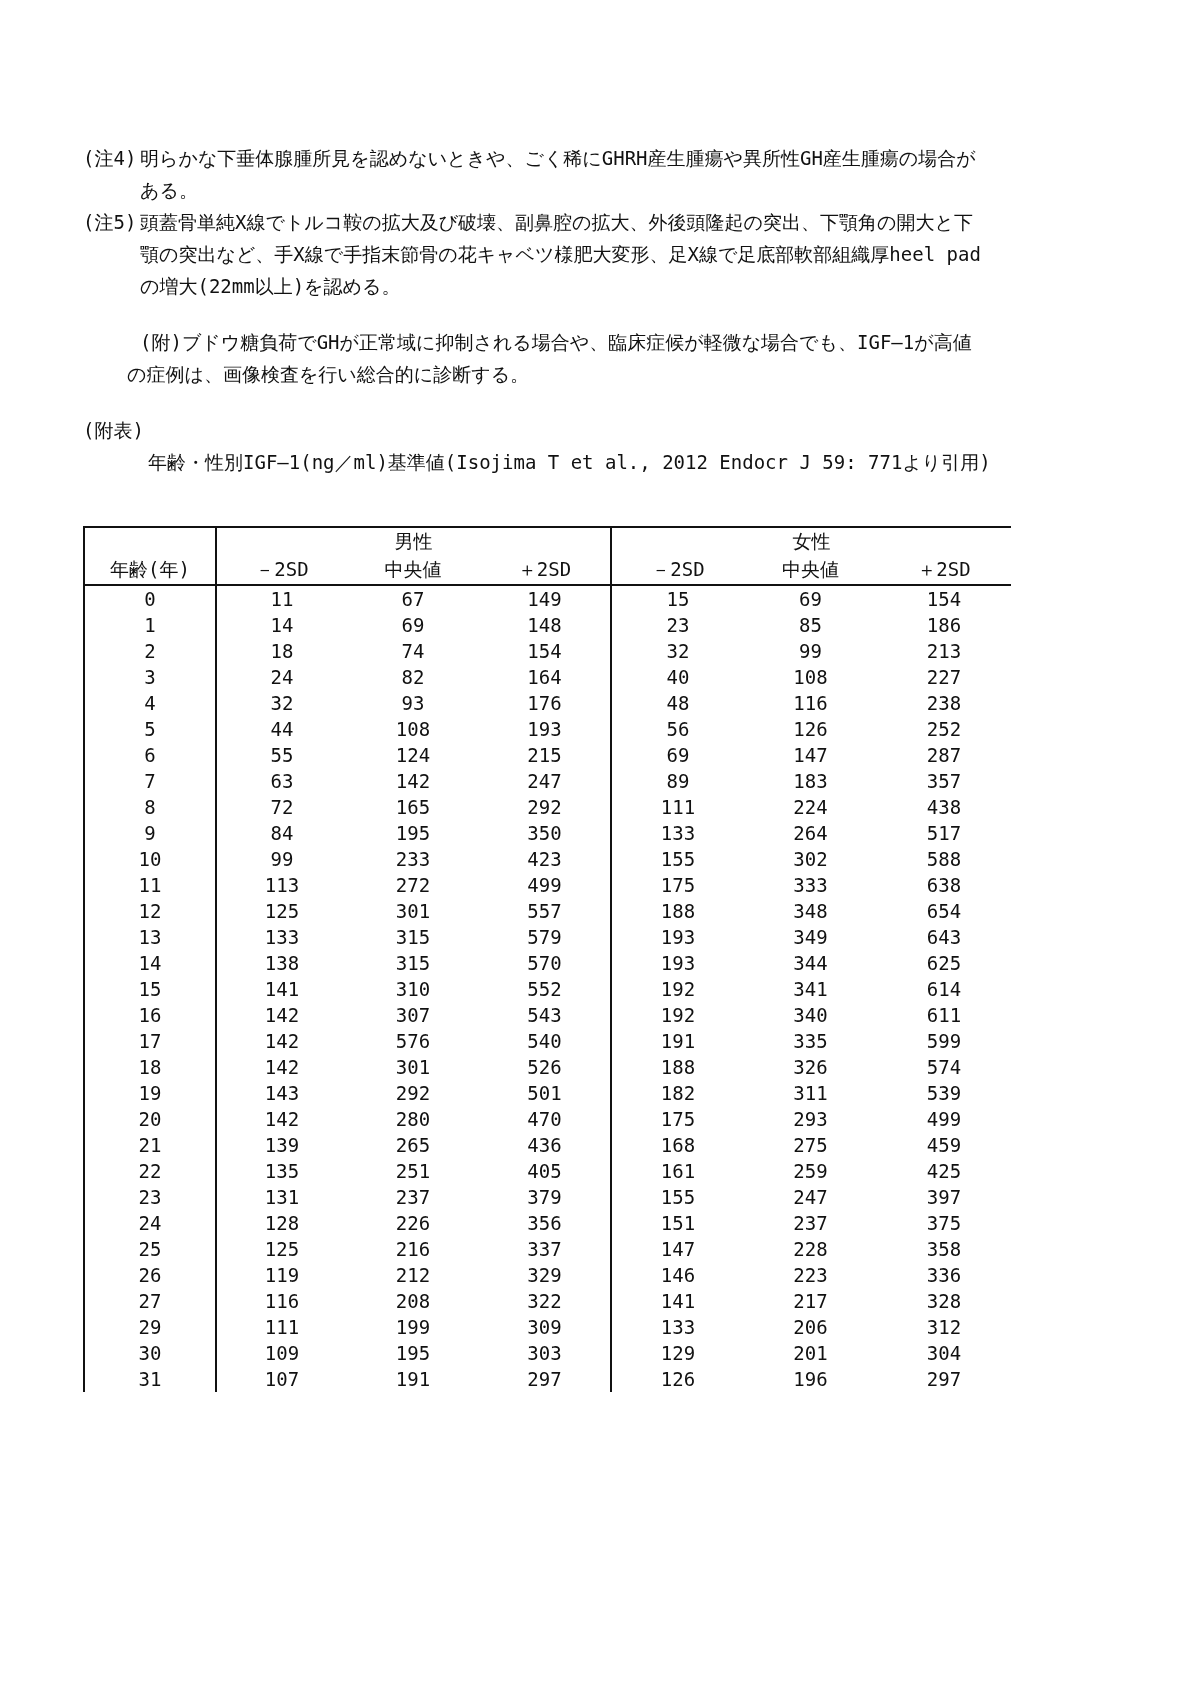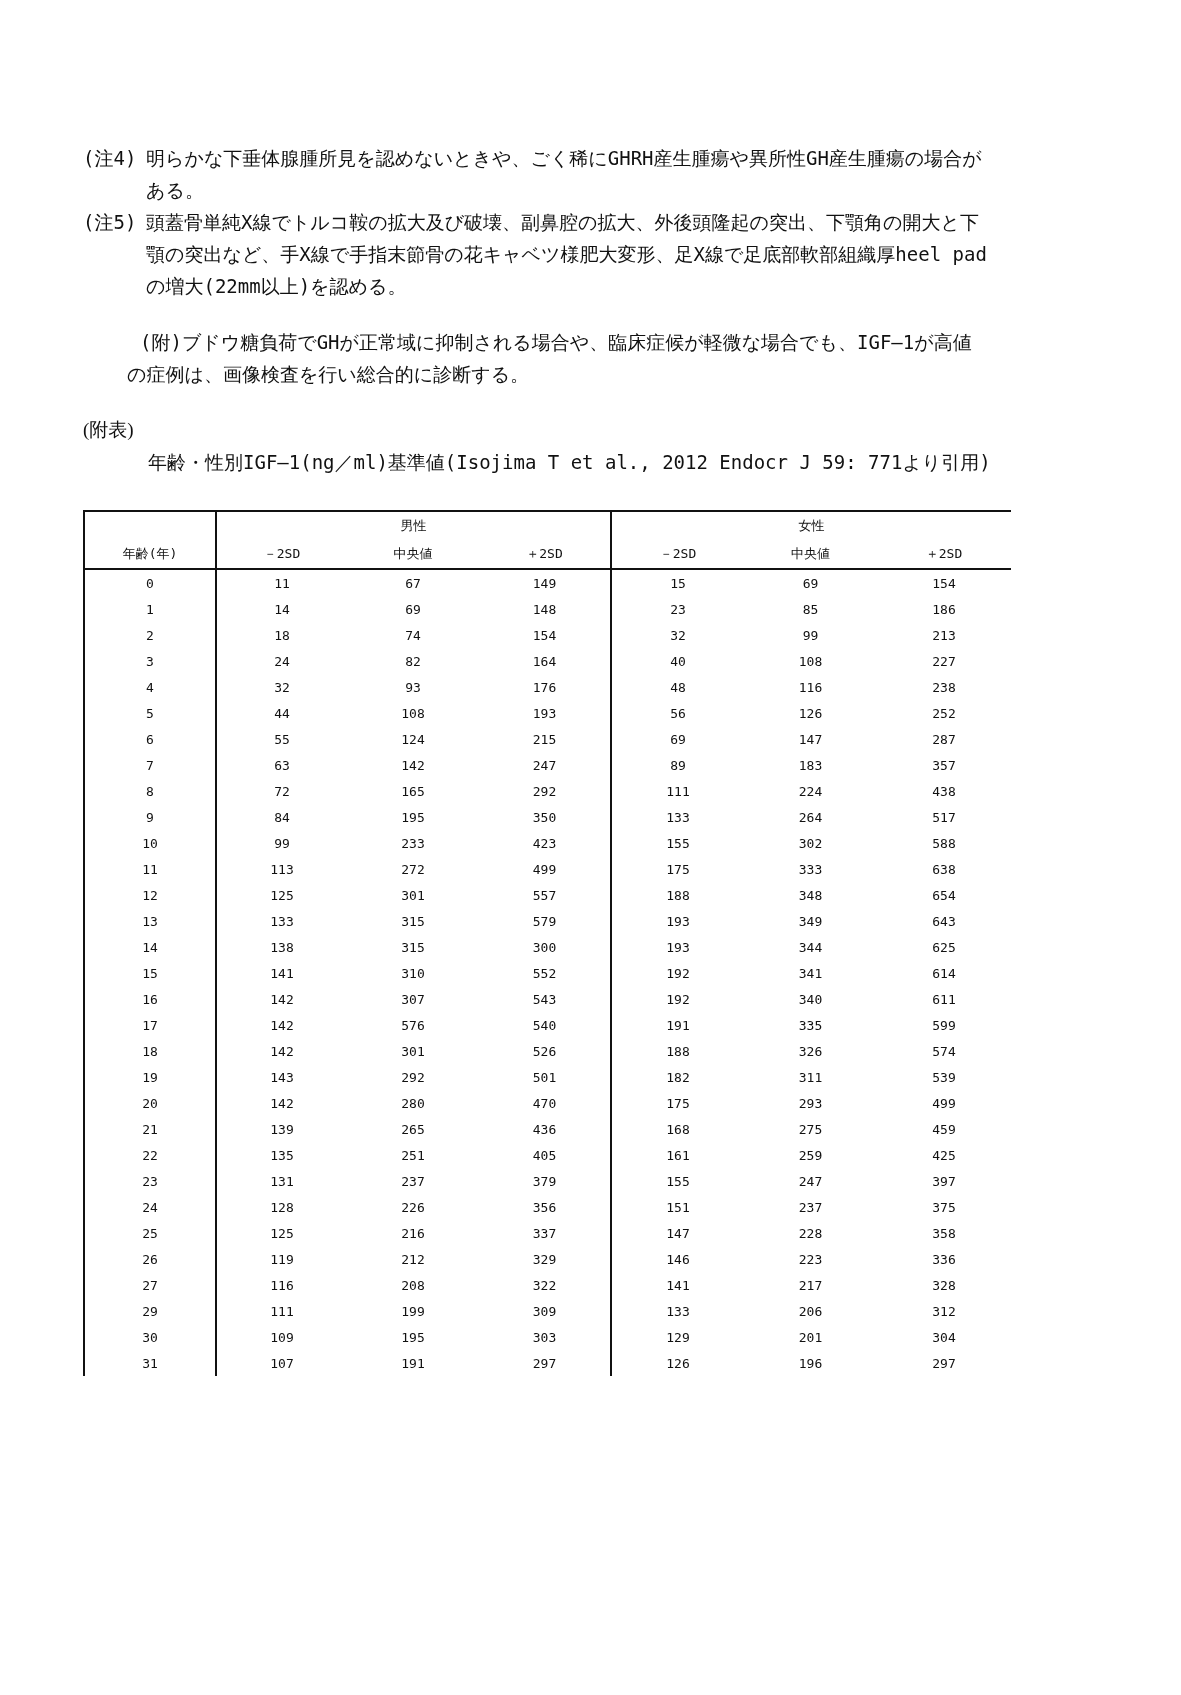--- a/index.html
+++ b/index.html
@@ -14,55 +14,53 @@
     font-family: "DejaVu Sans Mono", "Liberation Mono", monospace;
     font-size: 19px;
     -webkit-font-smoothing: antialiased;
   }
   .content {
     padding: 142px 45px 40px 83px;
   }
   .note {
     display: flex;
     line-height: 32px;
-    gap: 6px;
   }
   .note-label {
     flex: 0 0 57px;
     white-space: nowrap;
   }
   .note-text {
     white-space: pre-wrap;
   }
   .appendix {
     margin-top: 24px;
     margin-left: 44px;
     text-indent: 13px;
     line-height: 32px;
   }
   .appendix .app-text {
     white-space: pre-wrap;
   }
   .attach-label {
     margin-top: 24px;
     line-height: 32px;
-    font-family: Liberation Serif, serif;
   }
   .table-title {
     margin-left: 65px;
     line-height: 32px;
   }
   table.ref-table {
-    margin-top: 32px;
+    margin-top: 48px;
     border-collapse: collapse;
     table-layout: fixed;
     width: 927px;
     border-top: 2px solid #111;
     border-left: 2px solid #111;
-    font-size: 13px;
+    font-size: 19px;
   }
   table.ref-table th,
   table.ref-table td {
     font-weight: normal;
     padding: 0;
     height: 26px;
     text-align: center;
     overflow: hidden;
     white-space: nowrap;
   }
@@ -255,21 +253,21 @@
           <td>315</td>
           <td>579</td>
           <td class="sep">193</td>
           <td>349</td>
           <td>643</td>
         </tr>
         <tr>
           <td class="col-age">14</td>
           <td>138</td>
           <td>315</td>
-          <td>300</td>
+          <td>570</td>
           <td class="sep">193</td>
           <td>344</td>
           <td>625</td>
         </tr>
         <tr>
           <td class="col-age">15</td>
           <td>141</td>
           <td>310</td>
           <td>552</td>
           <td class="sep">192</td>

